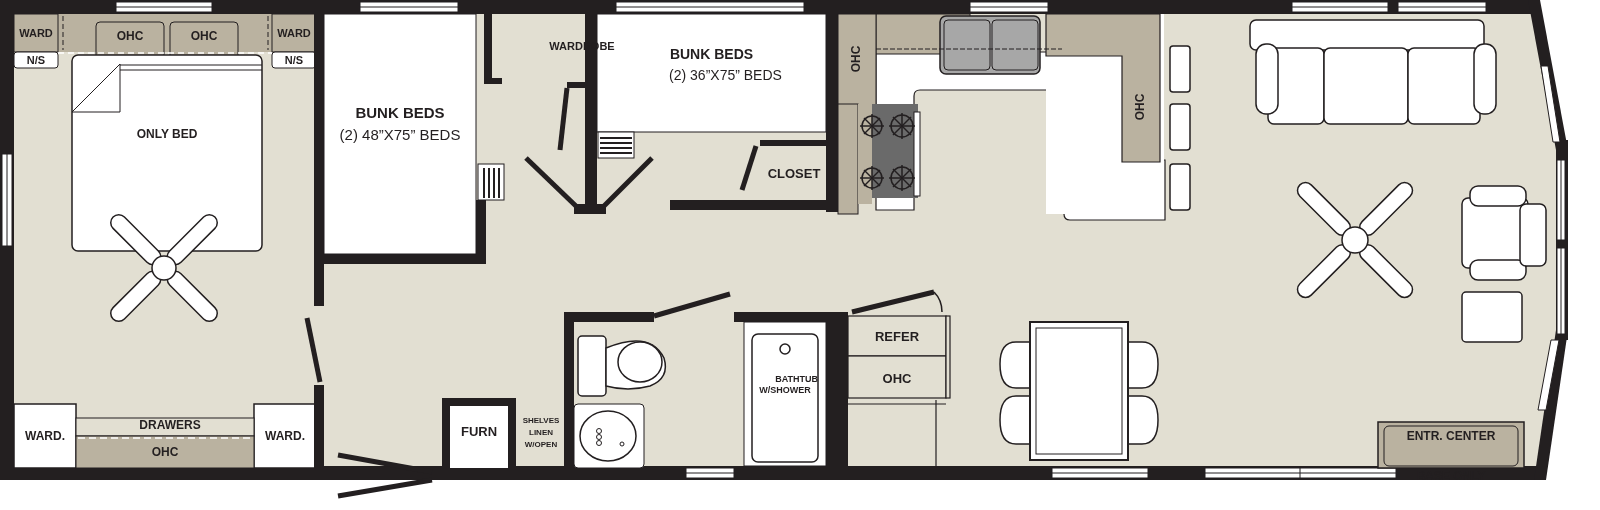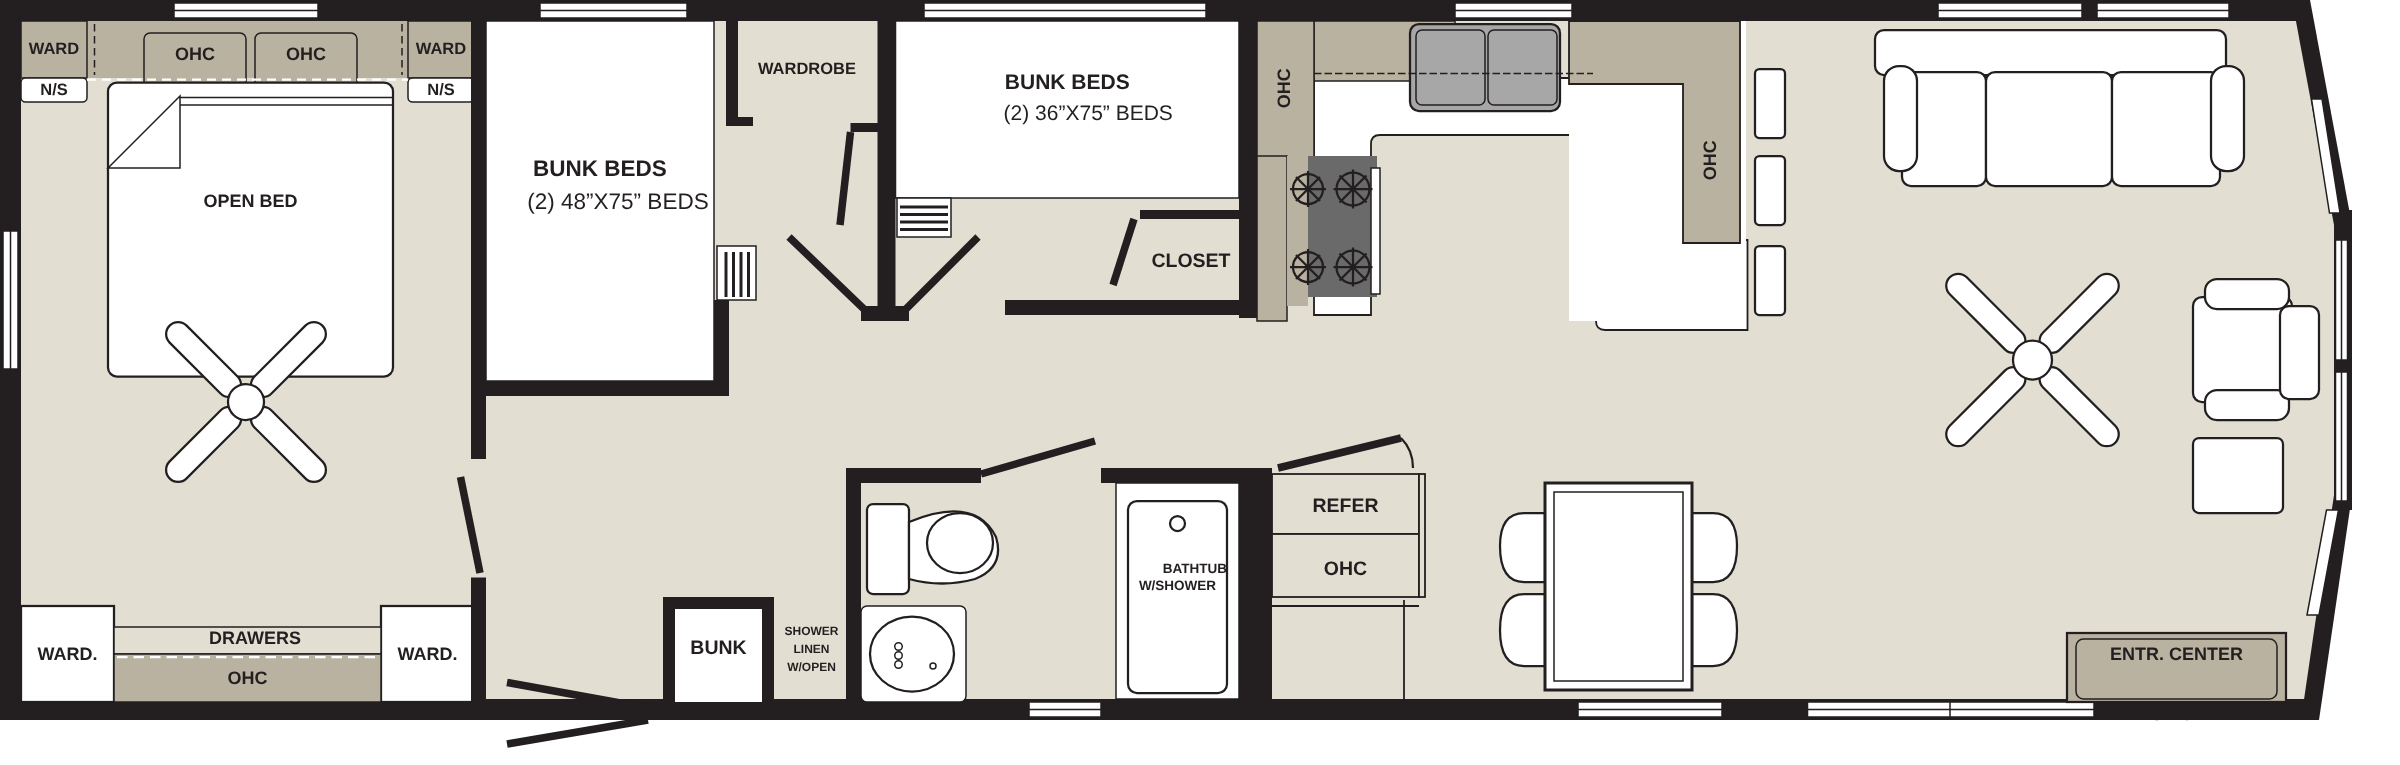--- a/index.html
+++ b/index.html
@@ -279,32 +279,32 @@
     <rect x="1384" y="426" width="134" height="40" rx="5" fill="#bab2a0" stroke="#231f20" stroke-width="1"></rect>
   </g>
 </svg>
 
 <div class="lbl" style="left:14px;top:27px;width:44px;font-size:11px;">WARD</div>
 <div class="lbl" style="left:272px;top:27px;width:44px;font-size:11px;">WARD</div>
 <div class="lbl" style="left:14px;top:54px;width:44px;font-size:11px;">N/S</div>
 <div class="lbl" style="left:272px;top:54px;width:44px;font-size:11px;">N/S</div>
 <div class="lbl" style="left:96px;top:30px;width:68px;font-size:12px;">OHC</div>
 <div class="lbl" style="left:170px;top:30px;width:68px;font-size:12px;">OHC</div>
-<div class="lbl" style="left:72px;top:128px;width:190px;font-size:12px;">OPEN BED</div>
+<div class="lbl" style="left:72px;top:128px;width:190px;font-size:12px;">ONLY BED</div>
 <div class="lbl" style="left:14px;top:430px;width:62px;font-size:12px;">WARD.</div>
 <div class="lbl" style="left:254px;top:430px;width:62px;font-size:12px;">WARD.</div>
 <div class="lbl" style="left:76px;top:419px;width:188px;font-size:12px;">DRAWERS</div>
 <div class="lbl" style="left:76px;top:446px;width:178px;font-size:12px;">OHC</div>
 
 <div class="lbl" style="left:324px;top:104px;width:152px;font-size:15px;">BUNK BEDS</div>
-<div class="lbl" style="left:324px;top:126px;width:152px;font-size:15px;font-weight:400;margin-left:12px;">(2) 48”X75” BEDS</div>
-
-<div class="lbl" style="left:492px;top:40px;width:92px;font-size:11px;">WARDROBE</div>
-<div class="lbl" style="left:450px;top:425px;width:58px;font-size:13px;">BUNK</div>
-<div class="lbl" style="left:516px;top:416px;width:50px;font-size:8px;">SHOWER</div>
+<div class="lbl" style="left:324px;top:126px;width:152px;font-size:15px;font-weight:400;">(2) 48”X75” BEDS</div>
+
+<div class="lbl" style="left:492px;top:40px;width:92px;font-size:11px;padding-left:44px;">WARDROBE</div>
+<div class="lbl" style="left:450px;top:425px;width:58px;font-size:13px;">FURN</div>
+<div class="lbl" style="left:516px;top:416px;width:50px;font-size:8px;">SHELVES</div>
 <div class="lbl" style="left:516px;top:428px;width:50px;font-size:8px;">LINEN</div>
 <div class="lbl" style="left:516px;top:440px;width:50px;font-size:8px;">W/OPEN</div>
 
 <div class="lbl" style="left:597px;top:46px;width:229px;font-size:14px;">BUNK BEDS</div>
 <div class="lbl" style="left:597px;top:67px;width:257px;font-size:14px;font-weight:400;">(2) 36”X75” BEDS</div>
 <div class="lbl" style="left:762px;top:167px;width:64px;font-size:13px;">CLOSET</div>
 
 <div class="lbl" style="left:752px;top:374px;width:66px;font-size:9px;text-align:right;">BATHTUB</div>
 <div class="lbl" style="left:748px;top:385px;width:74px;font-size:9px;">W/SHOWER</div>
 

